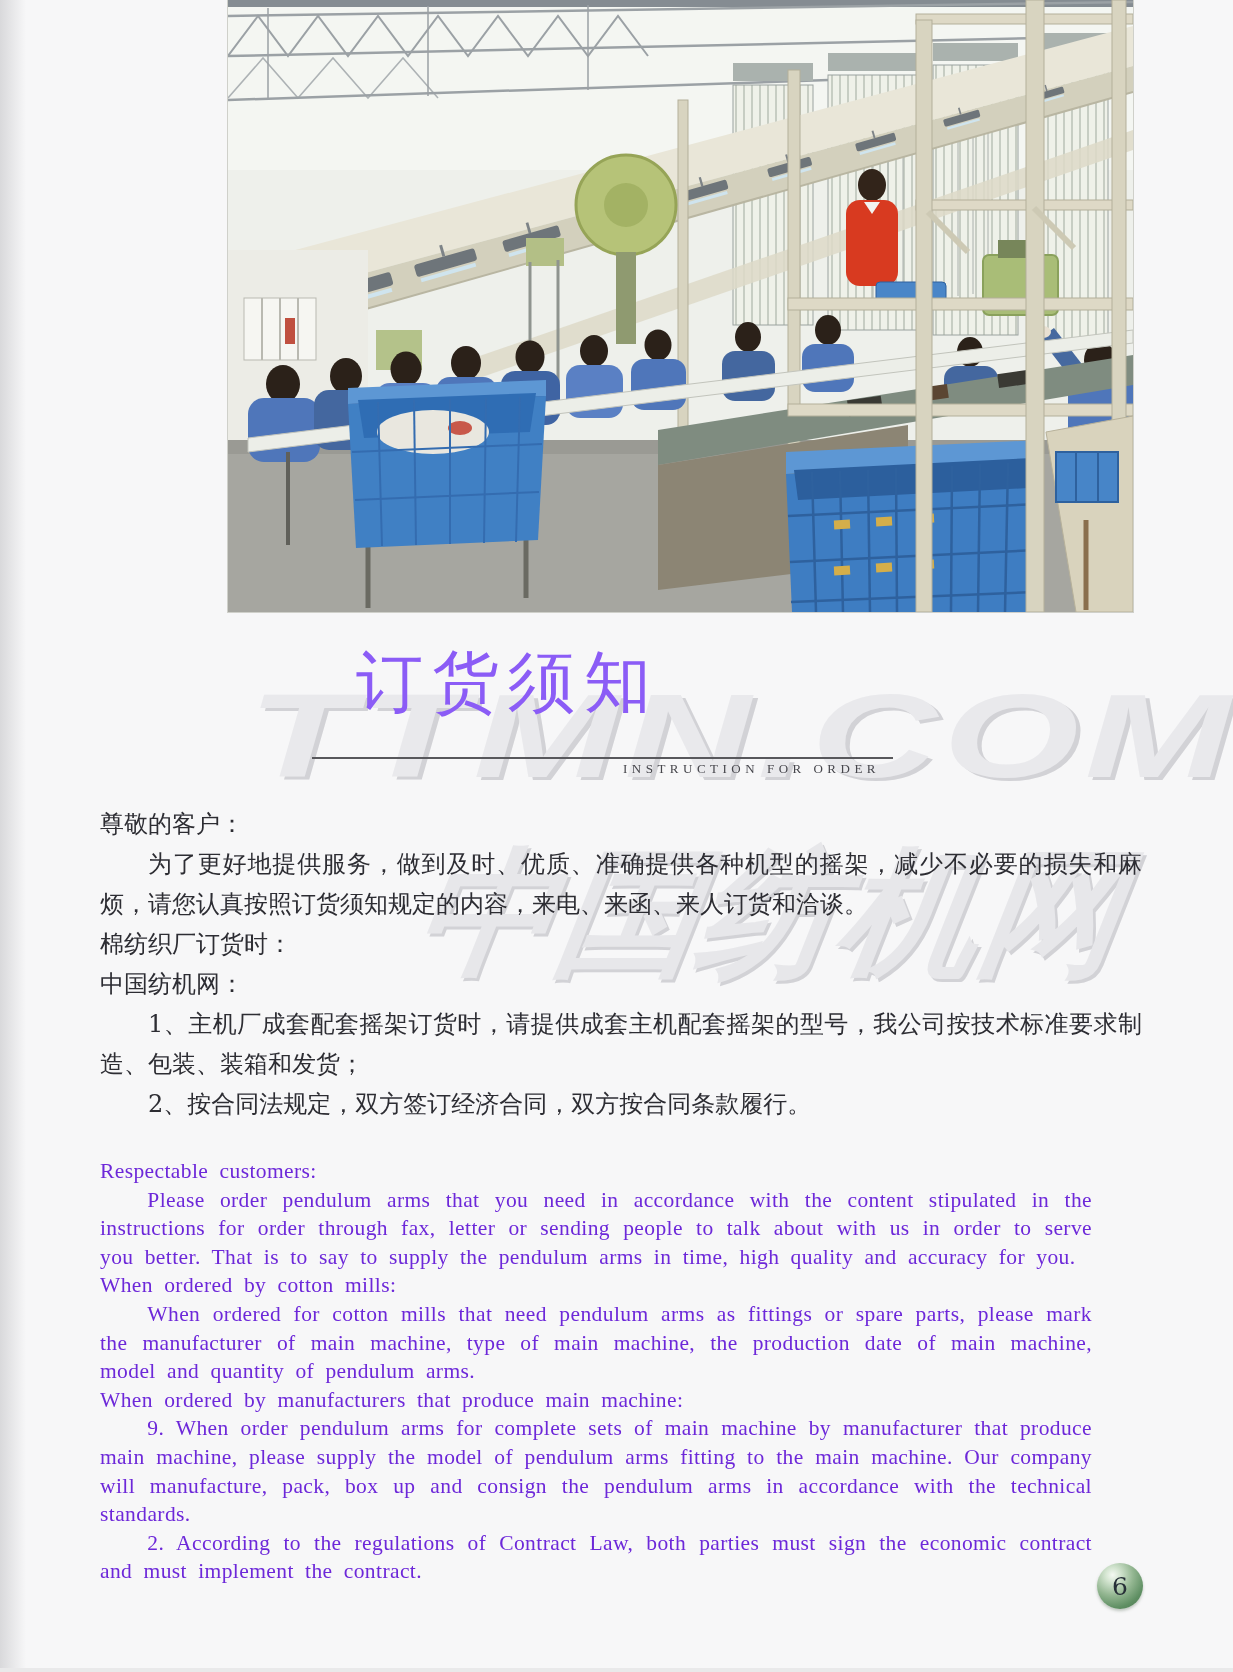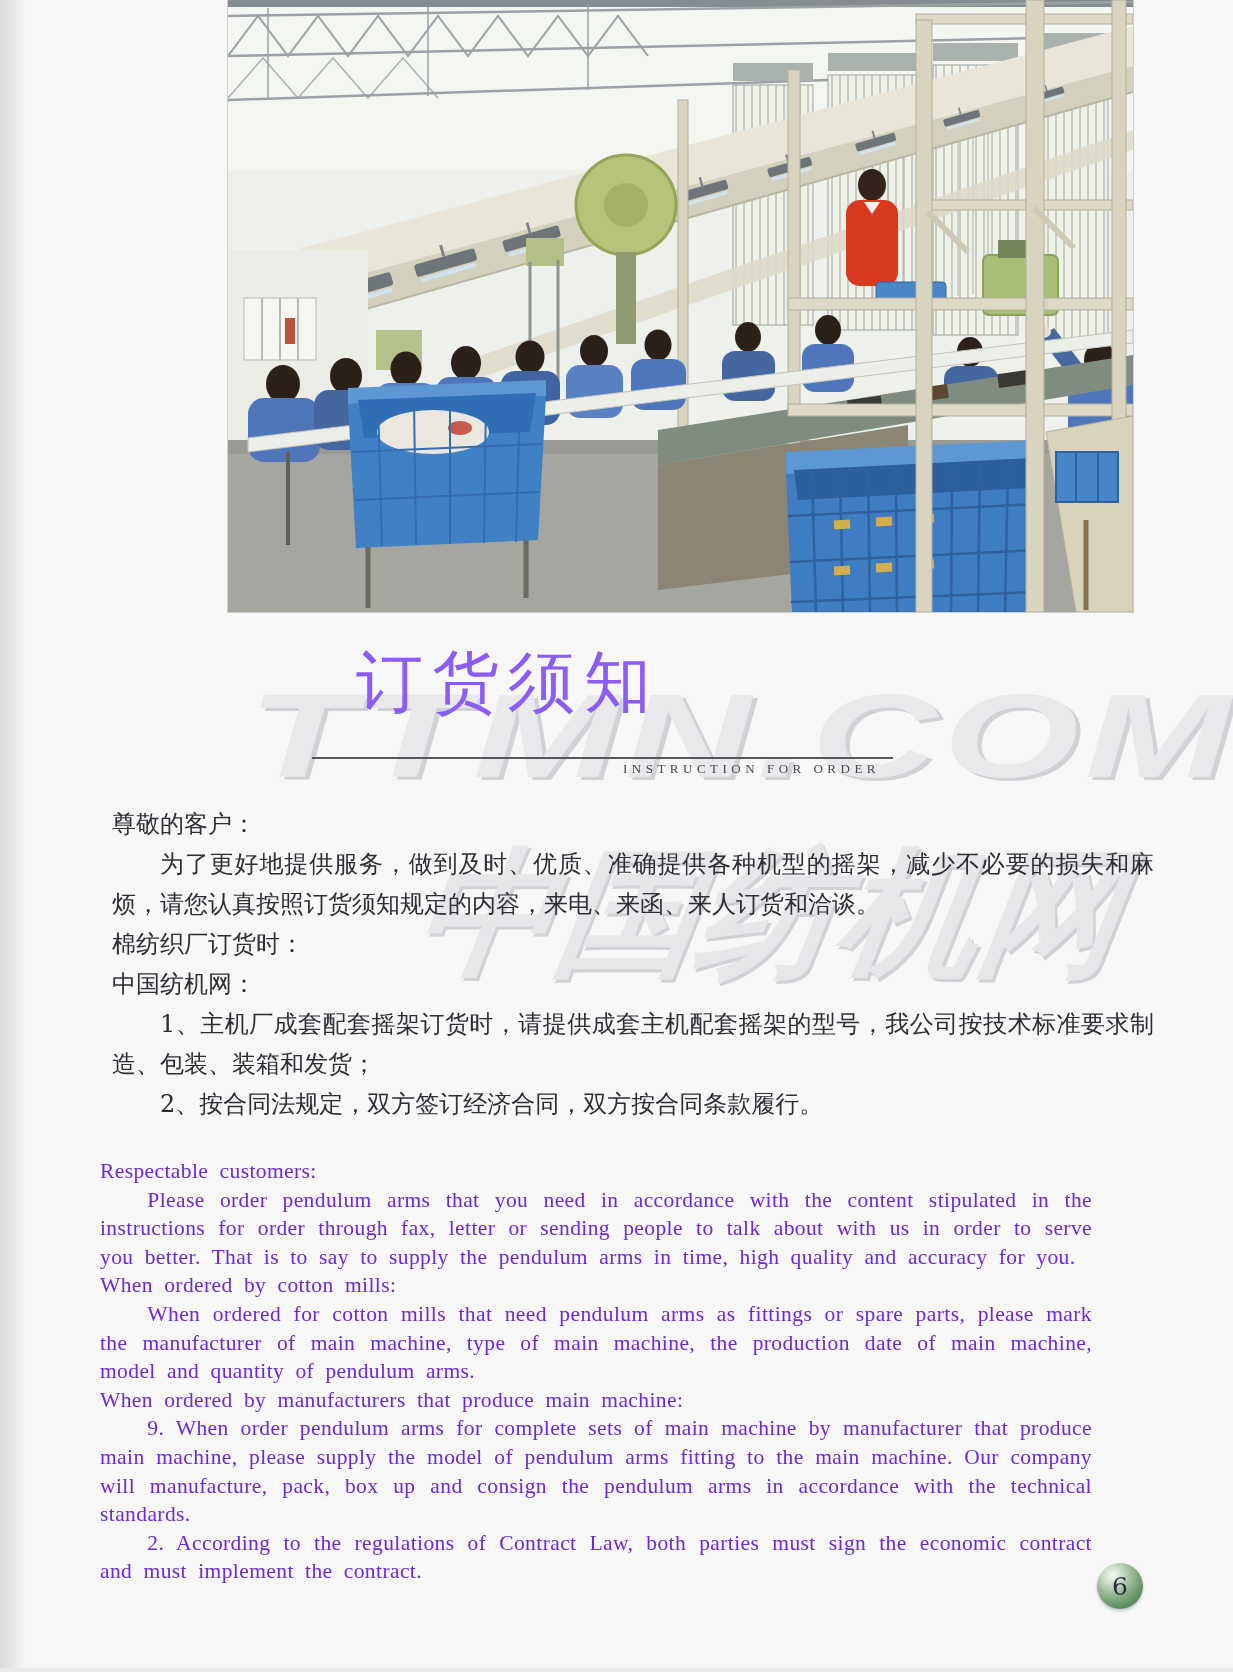--- a/index.html
+++ b/index.html
@@ -45,21 +45,21 @@
   }
   .subtitle {
     position:absolute; left:440px; top:761px; width:440px; z-index:3;
     text-align:right; font-family:"Liberation Serif", serif;
     font-size:13px; letter-spacing:4.5px; color:#46464c;
   }
 
   .cn {
     position:absolute; left:100px; top:804px; width:1042px; z-index:2;
     font-family:"DejaVu Serif","Liberation Serif", serif;
-    font-size:24px; line-height:40px; color:#2d2d33; text-align:justify;margin-left:12px;
+    font-size:24px; line-height:40px; color:#2d2d33; text-align:justify;
   }
   .cn p { margin:0; }
   .cn .indent { text-indent:2em; }
 
   .en {
     position:absolute; left:100px; top:1157px; width:992px; z-index:2;
     font-family:"Liberation Serif", serif;
     font-size:21.5px; line-height:28.6px; color:#6d28d9; text-align:justify;
     word-spacing:5.5px; letter-spacing:0.4px;
   }

